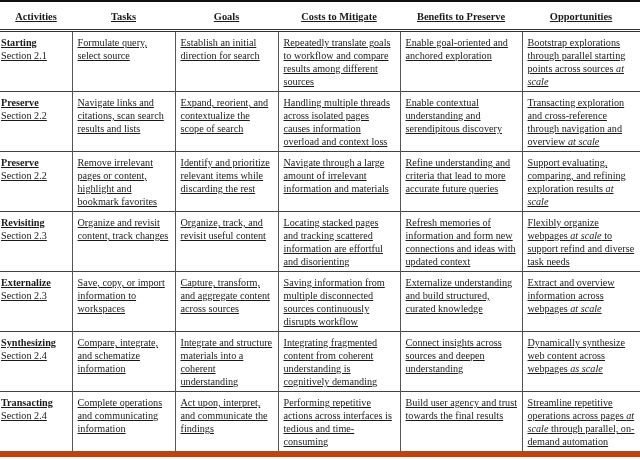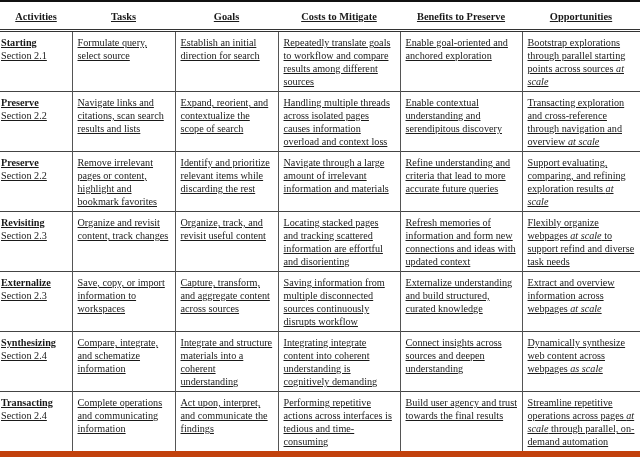--- a/index.html
+++ b/index.html
@@ -109,21 +109,21 @@
       <td><span>Extract and overview information across webpages </span><em>at scale</em><span></span></td>
     </tr>
 
     <tr style="height:57px">
       <td class="act">
         <span class="act-name">Synthesizing</span>
         <span class="act-sec">Section 2.4</span>
       </td>
       <td>Compare, integrate, and schematize information</td>
       <td>Integrate and structure materials into a coherent understanding</td>
-      <td>Integrating integrate content into coherent understanding is cognitively demanding</td>
+      <td>Integrating fragmented content from coherent understanding is cognitively demanding</td>
       <td>Connect insights across sources and deepen understanding</td>
       <td><span>Dynamically synthesize web content across webpages </span><em>as scale</em><span></span></td>
     </tr>
 
     <tr style="height:57px">
       <td class="act">
         <span class="act-name">Transacting</span>
         <span class="act-sec">Section 2.4</span>
       </td>
       <td>Complete operations and communicating information</td>

